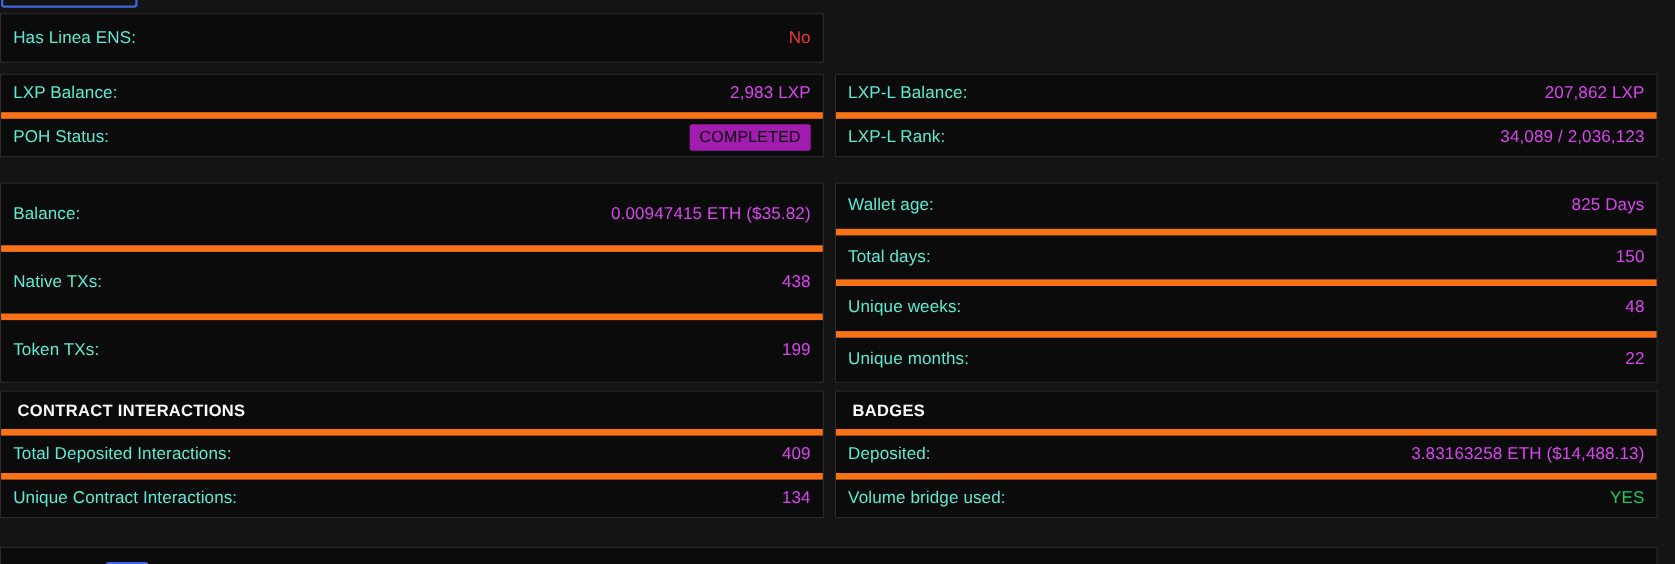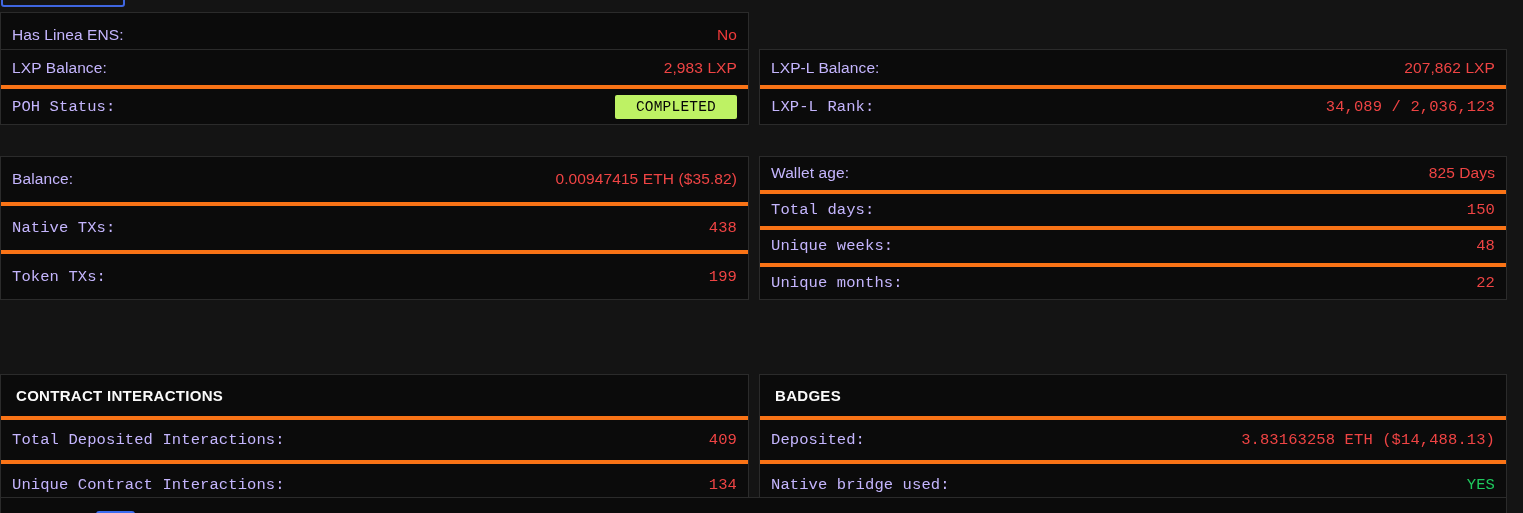--- a/index.html
+++ b/index.html
@@ -33,29 +33,29 @@
   }
   .section.full{grid-column:1 / -1;}
   .row{
     flex:1;
     display:flex;
     align-items:center;
     justify-content:space-between;
     padding:0 11px;
     min-height:0;
   }
-  .row + .row{border-top:4px solid #f97316;font-family:Liberation Mono, monospace;}
-  .label{color:#c4b5fd;font-size:15.5px;letter-spacing:.1px;}
-  .value{color:#ef4444;font-size:15.5px;letter-spacing:.1px;}
+  .row + .row{border-top:6px solid #f97316;}
+  .label{color:#5eead4;font-size:15.5px;letter-spacing:.1px;}
+  .value{color:#d946ef;font-size:15.5px;letter-spacing:.1px;}
   .value.red{color:#ee3a3a;text-align:center;}
   .value.green{color:#1ec95e;}
   .badge-completed{
-    background:#bef264;color:#060606;
+    background:#a21caf;color:#060606;
     font-size:14.5px;letter-spacing:.2px;
-    padding:4px 21px;border-radius:2px;
+    padding:4px 9px;border-radius:2px;
   }
   .header-row{justify-content:flex-start;padding:0 15px;}
   .section-title{
     color:#fafafa;font-size:15px;font-weight:bold;
     letter-spacing:.3px;
   }
   .badge-new{
     background:#3b6cf0;color:#ffffff;
     font-size:10.5px;font-weight:bold;letter-spacing:.3px;
     padding:3px 7px;border-radius:3px;
@@ -71,21 +71,21 @@
 
   <div class="band" style="top:12px;height:45px;">
     <div class="section">
       <div class="row">
         <span class="label">Has Linea ENS:</span>
         <span class="value red">No</span>
       </div>
     </div>
   </div>
 
-  <div class="band" style="top:49px;height:76px;">
+  <div class="band" style="top:67px;height:76px;">
     <div class="section">
       <div class="row">
         <span class="label">LXP Balance:</span>
         <span class="value">2,983 LXP</span>
       </div>
       <div class="row">
         <span class="label">POH Status:</span>
         <span class="badge-completed">COMPLETED</span>
       </div>
     </div>
@@ -94,21 +94,21 @@
         <span class="label">LXP-L Balance:</span>
         <span class="value">207,862 LXP</span>
       </div>
       <div class="row">
         <span class="label">LXP-L Rank:</span>
         <span class="value">34,089 / 2,036,123</span>
       </div>
     </div>
   </div>
 
-  <div class="band" style="top:156px;height:144px;">
+  <div class="band" style="top:166px;height:182px;">
     <div class="section">
       <div class="row">
         <span class="label">Balance:</span>
         <span class="value">0.00947415 ETH ($35.82)</span>
       </div>
       <div class="row">
         <span class="label">Native TXs:</span>
         <span class="value">438</span>
       </div>
       <div class="row">
@@ -129,21 +129,21 @@
         <span class="label">Unique weeks:</span>
         <span class="value">48</span>
       </div>
       <div class="row">
         <span class="label">Unique months:</span>
         <span class="value">22</span>
       </div>
     </div>
   </div>
 
-  <div class="band" style="top:374px;height:132px;">
+  <div class="band" style="top:355px;height:116px;">
     <div class="section">
       <div class="row header-row">
         <span class="section-title">CONTRACT INTERACTIONS</span>
       </div>
       <div class="row">
         <span class="label">Total Deposited Interactions:</span>
         <span class="value">409</span>
       </div>
       <div class="row">
         <span class="label">Unique Contract Interactions:</span>
@@ -152,21 +152,21 @@
     </div>
     <div class="section">
       <div class="row header-row">
         <span class="section-title">BADGES</span>
       </div>
       <div class="row">
         <span class="label">Deposited:</span>
         <span class="value">3.83163258 ETH ($14,488.13)</span>
       </div>
       <div class="row">
-        <span class="label">Native bridge used:</span>
+        <span class="label">Volume bridge used:</span>
         <span class="value green">YES</span>
       </div>
     </div>
   </div>
 
   <div class="band" style="top:497px;height:60px;">
     <div class="section full">
       <div class="row header-row" style="flex:0 0 44px;">
         <span class="section-title">BADGES</span>
         <span class="badge-new">NEW</span>

